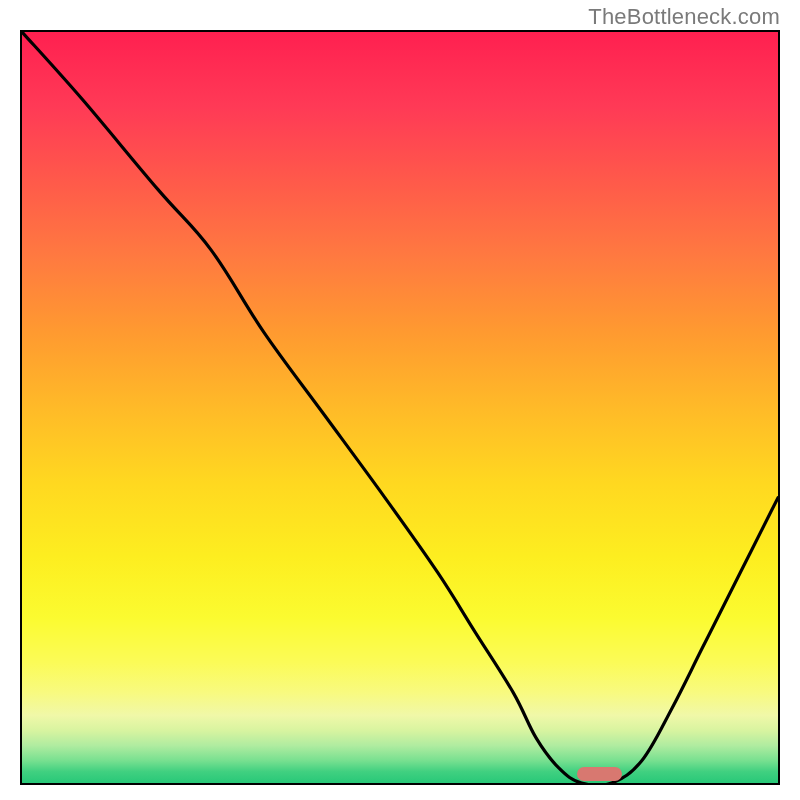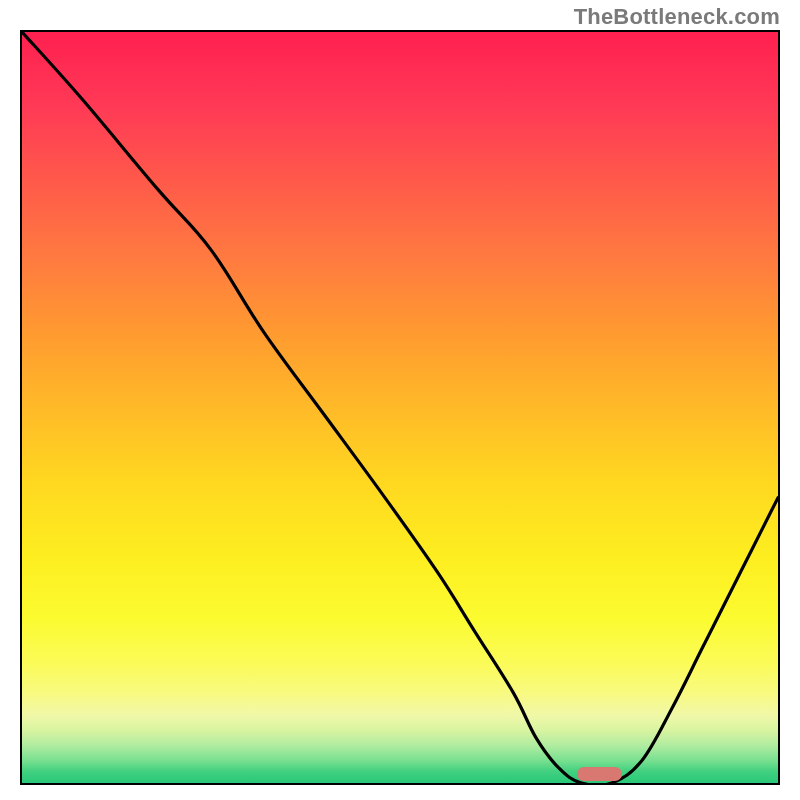--- a/index.html
+++ b/index.html
@@ -8,21 +8,21 @@
     height: 800px;
     background: #ffffff;
     position: relative;
     font-family: Arial, sans-serif;
   }
   .watermark {
     position: absolute;
     top: 4px;
     right: 20px;
     font-size: 22px;
-    font-weight: 700;
+    font-weight: 400;
     color: #7a7a7a;
     letter-spacing: 0.2px;
     z-index: 10;
   }
   .chart-container {
     position: absolute;
     left: 20px;
     top: 30px;
     width: 760px;
     height: 755px;

